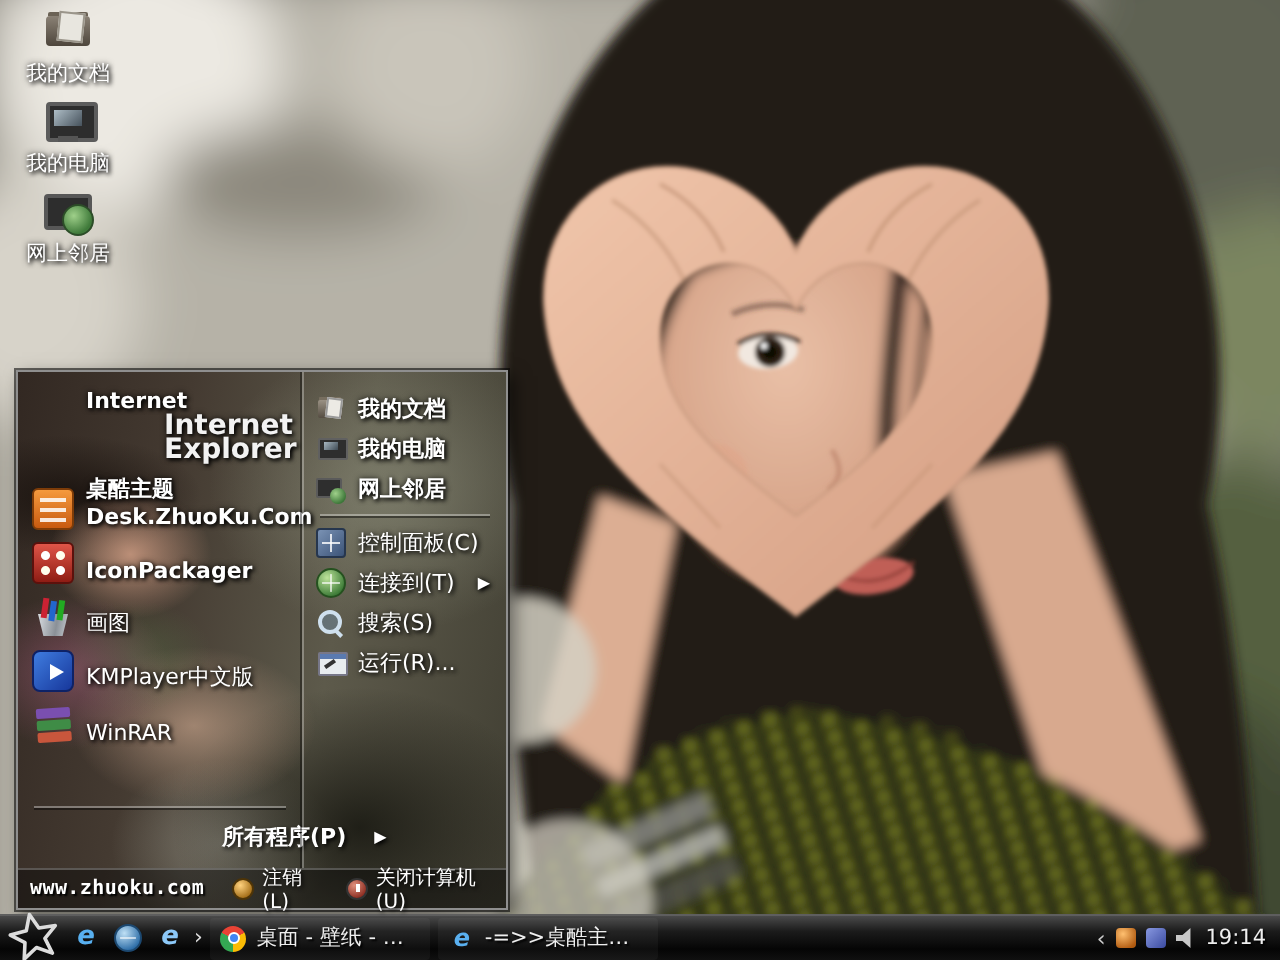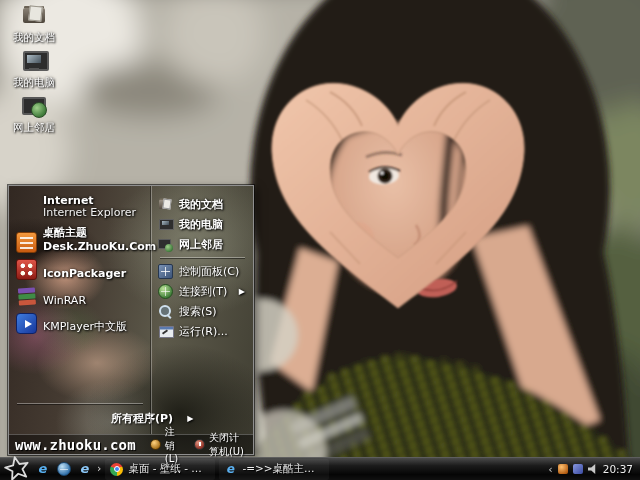--- a/index.html
+++ b/index.html
@@ -53,35 +53,35 @@
      radial-gradient(80px 60px at 42% 88%,rgba(200,200,190,.35),rgba(200,200,190,0) 70%),
      linear-gradient(100deg,#322822 0%,#443a31 30%,#5d5a4b 62%,#413f33 100%);}
   .menu-body{position:relative;z-index:1;flex:1;display:flex;min-height:0;}
   .col-left{width:142px;display:flex;flex-direction:column;padding:6px 0 2px 0;}
   .col-right{flex:1;border-left:1px solid rgba(255,255,255,.3);
     box-shadow:-1px 0 0 rgba(0,0,0,.4);display:flex;flex-direction:column;padding:8px 0 2px 0;}
   .mi{display:flex;align-items:flex-end;gap:6px;padding:3px 4px 3px 7px;font-size:11px;
     text-shadow:1px 1px 2px #000,0 0 3px rgba(0,0,0,.7);cursor:default;min-height:24px;}
   .mi.two{align-items:center;}
   .mi .txt2{display:flex;flex-direction:column;line-height:12px;}
-  .mi .sub{font-weight:normal;font-size:11px;color:#f2f2f2;}
+  .mi .sub{font-weight:bold;font-size:14px;color:#f2f2f2;margin-left:39px;}
   .bold{font-weight:bold;}
   .mi-r{display:flex;align-items:center;gap:6px;padding:2px 4px 2px 6px;font-size:11px;
     min-height:20px;text-shadow:1px 1px 2px #000,0 0 3px rgba(0,0,0,.7);cursor:default;}
   .mi-r .arrow,.allp .arrow{margin-left:auto;font-size:8px;padding-right:4px;}
   .sep-h{height:1px;background:rgba(255,255,255,.35);box-shadow:0 1px 0 rgba(0,0,0,.45);
     margin:3px 8px;flex:none;}
   .spacer{flex:1;}
   .allp{display:flex;align-items:center;font-size:11px;font-weight:bold;padding:4px 6px 6px 0;
     text-shadow:1px 1px 2px #000;cursor:default;}
   .allp .lbl{margin-left:102px;white-space:nowrap;}
   .allp .arrow{margin-left:14px;}
   .menu-footer{position:relative;z-index:1;height:20px;flex:none;display:flex;align-items:center;
     background:rgba(5,5,5,.45);border-top:1px solid rgba(255,255,255,.25);padding:0 6px;font-size:10px;}
-  .site{font-family:"DejaVu Sans Mono","Liberation Mono",monospace;font-weight:bold;font-size:14px;
+  .site{font-family:"DejaVu Sans Mono","Liberation Mono",monospace;font-weight:bold;font-size:10px;
     letter-spacing:.2px;text-shadow:1px 1px 1px #000;}
   .foot-btn{display:flex;align-items:center;gap:4px;font-size:10px;cursor:default;
     text-shadow:1px 1px 2px #000;}
   .foot-btn.logoff{margin-left:14px;}
   .foot-btn.shut{margin-left:12px;}
   .pwr{width:11px;height:11px;border-radius:50%;flex:none;position:relative;
     background:radial-gradient(circle at 35% 30%,#c8c8c8,#5a5a5a 75%);border:1px solid #333;}
   .pwr.red{background:radial-gradient(circle at 35% 30%,#e0917e,#8d2e22 75%);}
   .pwr::after{content:"";position:absolute;left:4.5px;top:2px;width:2px;height:4px;background:#fff;}
   .key{width:11px;height:11px;border-radius:50%;flex:none;position:relative;
@@ -303,26 +303,30 @@
         </div>
         <div class="mi bold">
           <span class="lic lic-zhuoku"></span>
           <span>桌酷主题Desk.ZhuoKu.Com</span>
         </div>
         <div class="mi bold">
           <span class="lic lic-iconpk"></span>
           <span>IconPackager</span>
         </div>
         <div class="mi">
-          <span class="lic lic-winrar"></span>
-          <span>WinRAR</span>
+          <span class="lic lic-paint"></span>
+          <span>画图</span>
         </div>
         <div class="mi">
           <span class="lic lic-kmp"></span>
           <span>KMPlayer中文版</span>
+        </div>
+        <div class="mi">
+          <span class="lic lic-winrar"></span>
+          <span>WinRAR</span>
         </div>
         <div class="spacer"></div>
         <div class="sep-h"></div>
         <div class="allp">
           <span class="lbl">所有程序(P)</span>
           <span class="arrow">▶</span>
         </div>
       </div>
       <div class="col-right">
         <div class="mi-r bold">
@@ -388,17 +392,17 @@
     </div>
     <div class="task">
       <span class="ic-iepage">e</span>
       <span class="tlabel">-=&gt;&gt;桌酷主题 - Mi...</span>
     </div>
     <div class="tray">
       <span class="chev">‹</span>
       <span class="tri tri-orange"></span>
       <span class="tri tri-blue"></span>
       <span class="tri tri-vol"></span>
-      <span class="clock">20:37</span>
+      <span class="clock">19:14</span>
     </div>
   </div>
 
 </div>
 
 </body></html>

